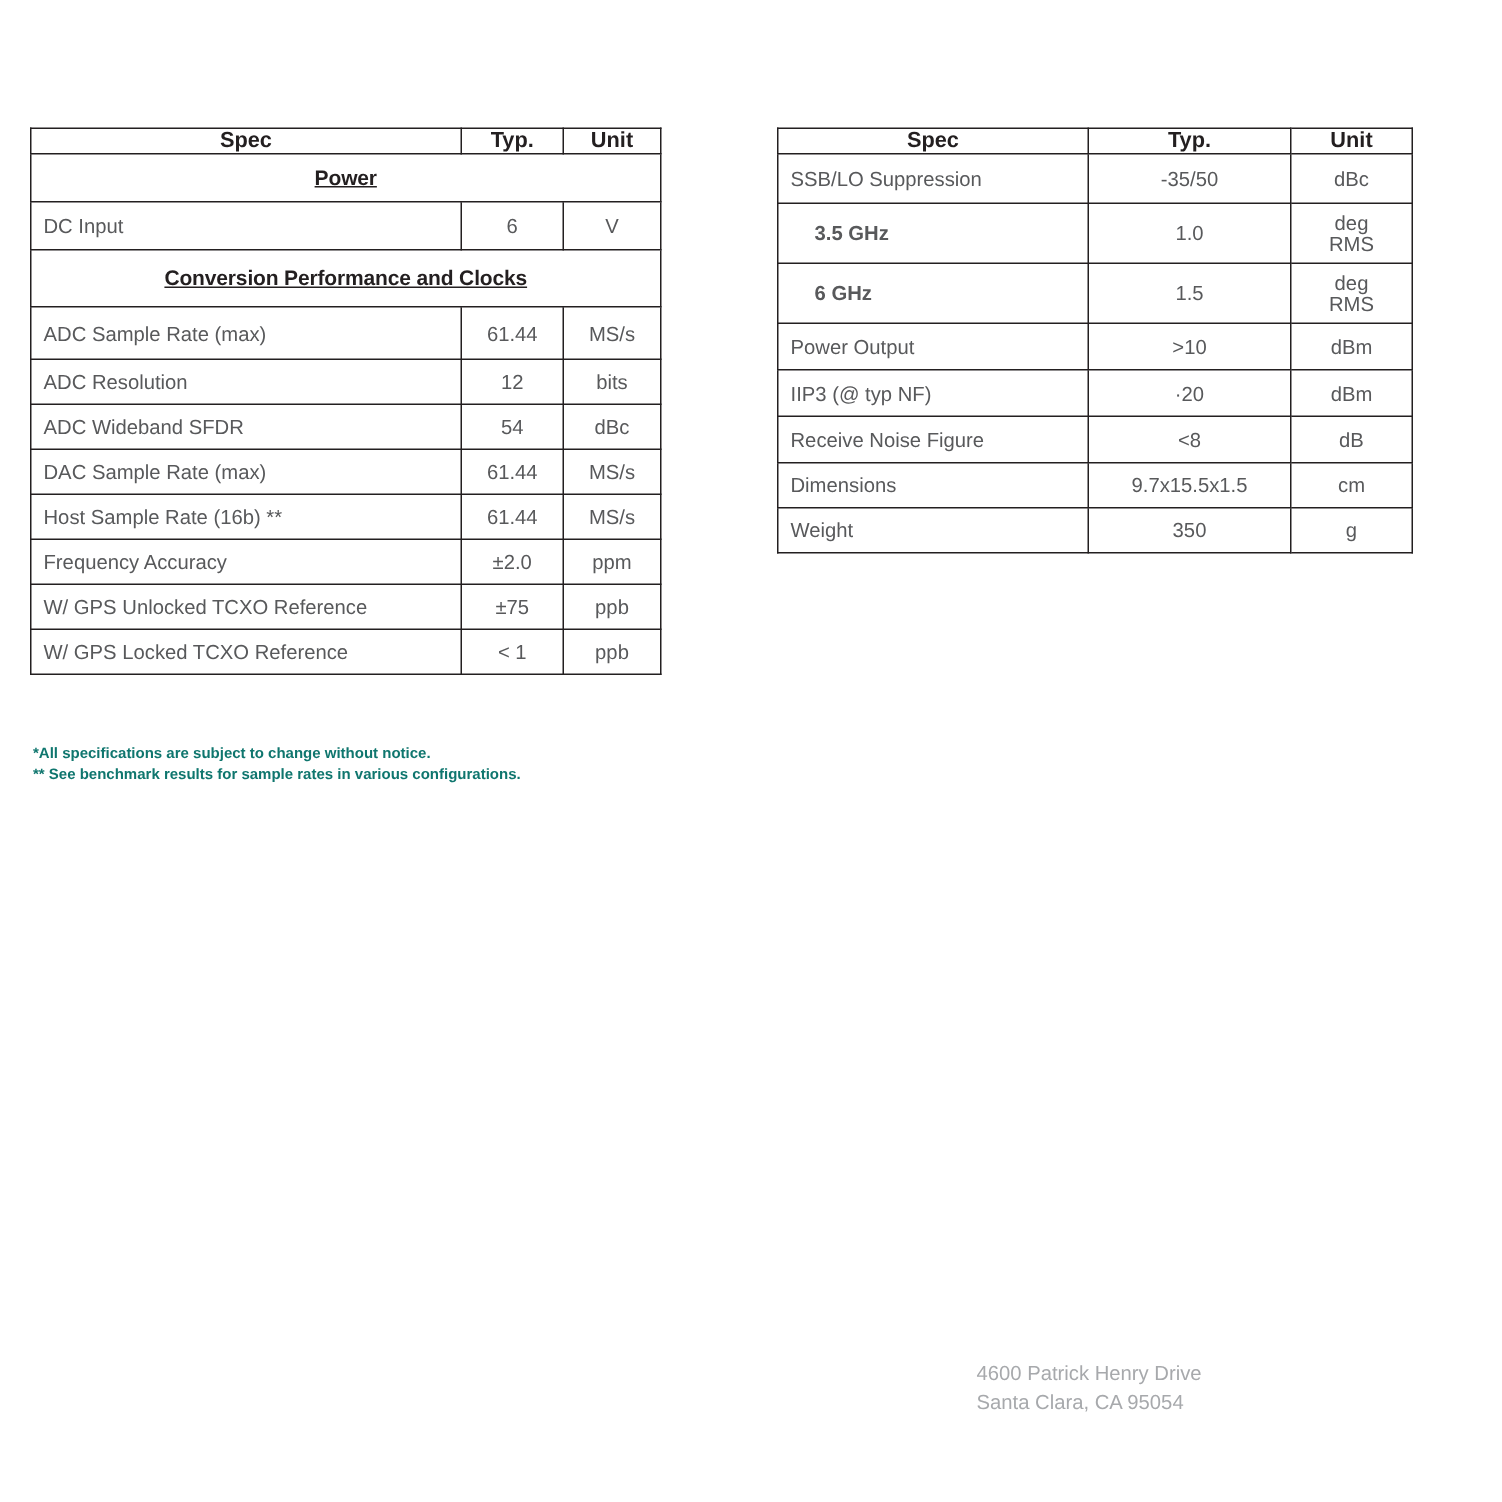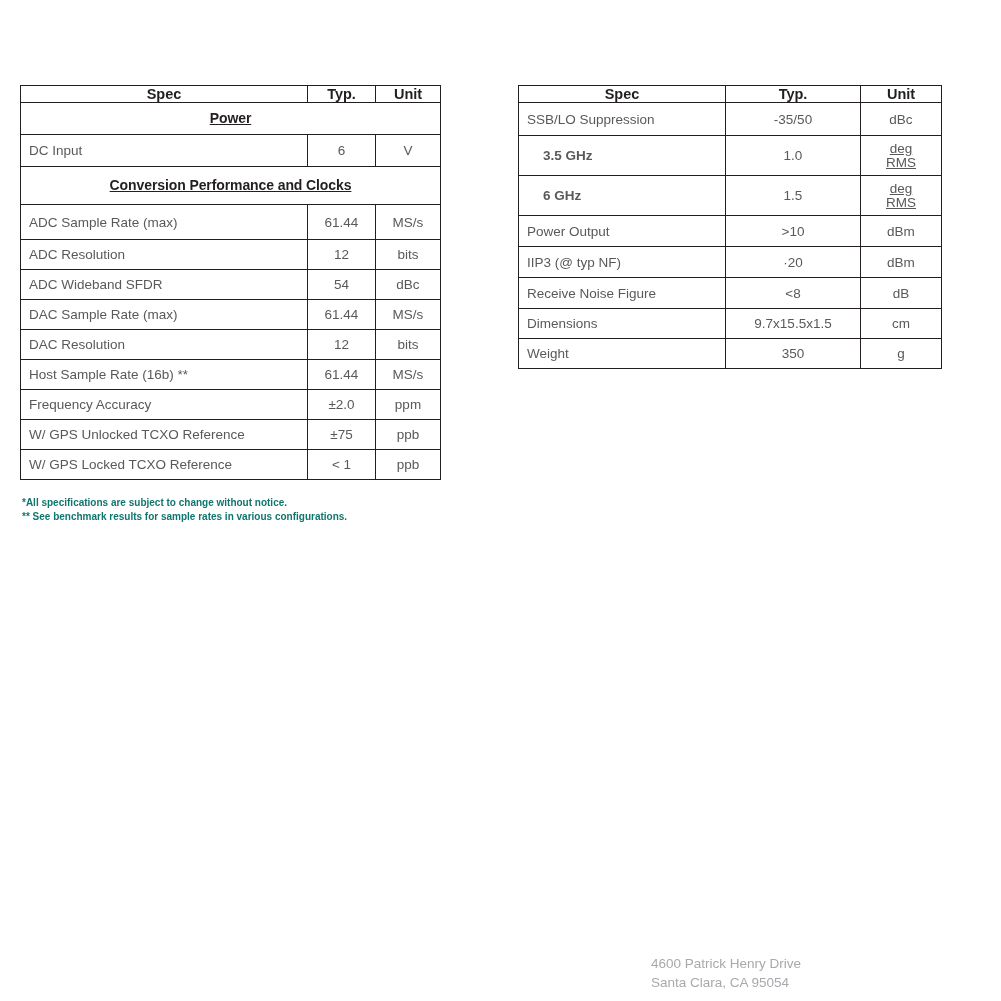--- a/index.html
+++ b/index.html
@@ -41,21 +41,21 @@
     color:#231f20;
     text-align:center;
     font-size:14px;
     letter-spacing:-0.1px;
     text-decoration:underline;
   }
   .spec-table td.name{text-align:left;}
   .spec-table td.sub{text-align:left;padding-left:24px;font-weight:bold;}
   .spec-table td.val{text-align:center;}
   .spec-table td.unit{text-align:center;}
-  .unit-two{line-height:1.0;display:block;text-decoration:underline;}
+  .unit-two{line-height:1.0;display:block;}
 
   #table-left{left:20px;top:85px;width:420px;}
   #table-right{left:518px;top:85px;width:423px;}
 
   
   .footnotes{
     position:absolute;left:22px;top:496px;width:600px;
     font-size:10px;line-height:1.42;color:#0f766e;
     font-weight:700;
   }
@@ -113,25 +113,20 @@
         <td class="name">ADC Wideband SFDR</td>
         <td class="val">54</td>
         <td class="unit">dBc</td>
       </tr>
       <tr style="height:30px">
         <td class="name">DAC Sample Rate (max)</td>
         <td class="val">61.44</td>
         <td class="unit">MS/s</td>
       </tr>
       <tr style="height:30px">
-        <td class="name">DAC Resolution</td>
-        <td class="val">12</td>
-        <td class="unit">bits</td>
-      </tr>
-      <tr style="height:30px">
         <td class="name">Host Sample Rate (16b) **</td>
         <td class="val">61.44</td>
         <td class="unit">MS/s</td>
       </tr>
       <tr style="height:30px">
         <td class="name">Frequency Accuracy</td>
         <td class="val">±2.0</td>
         <td class="unit">ppm</td>
       </tr>
       <tr style="height:30px">
@@ -251,17 +246,17 @@
 
         <line x1="231" y1="827" x2="342" y2="827" marker-end="url(#ar)"></line>
 
         <line x1="377" y1="879" x2="377" y2="848" marker-end="url(#ar)"></line>
         <line x1="412" y1="879" x2="412" y2="848" marker-end="url(#ar)"></line>
 
         <path d="M455,804 L670,804 L670,713" marker-end="url(#ar)"></path>
       </g>
     </svg>
 
-    <div class="addr" style="left:651px;top:358px;margin-top:48px;">4600 Patrick Henry Drive
+    <div class="addr" style="left:651px;top:358px;">4600 Patrick Henry Drive
 Santa Clara, CA  95054</div>
   </div>
 
 </div>
 
 </body></html>

